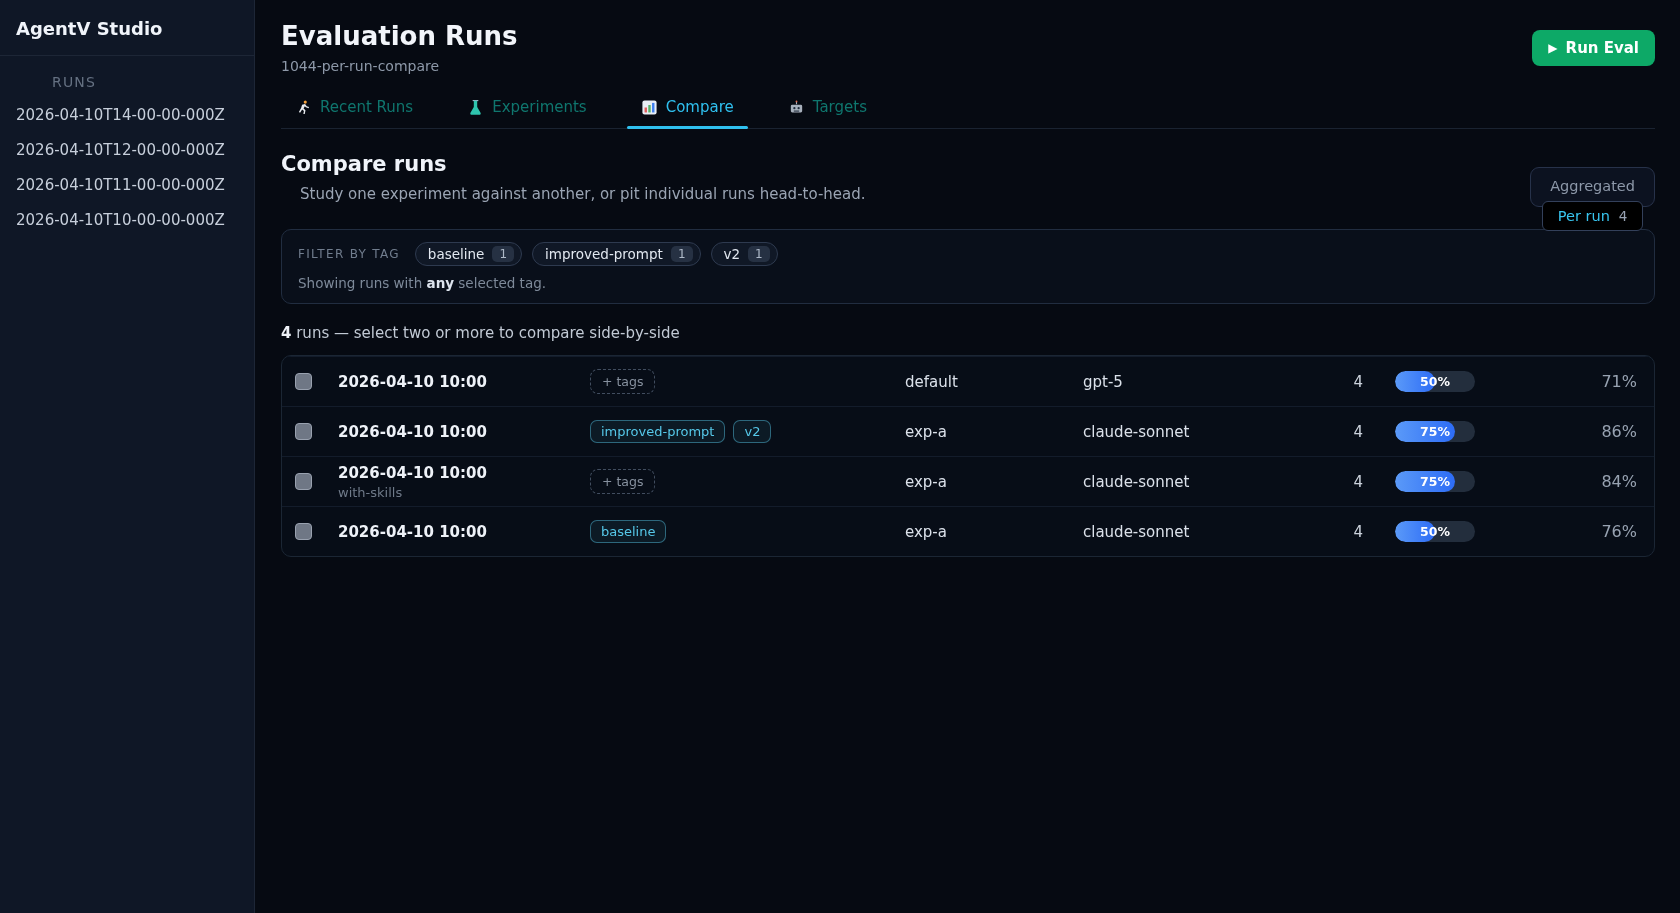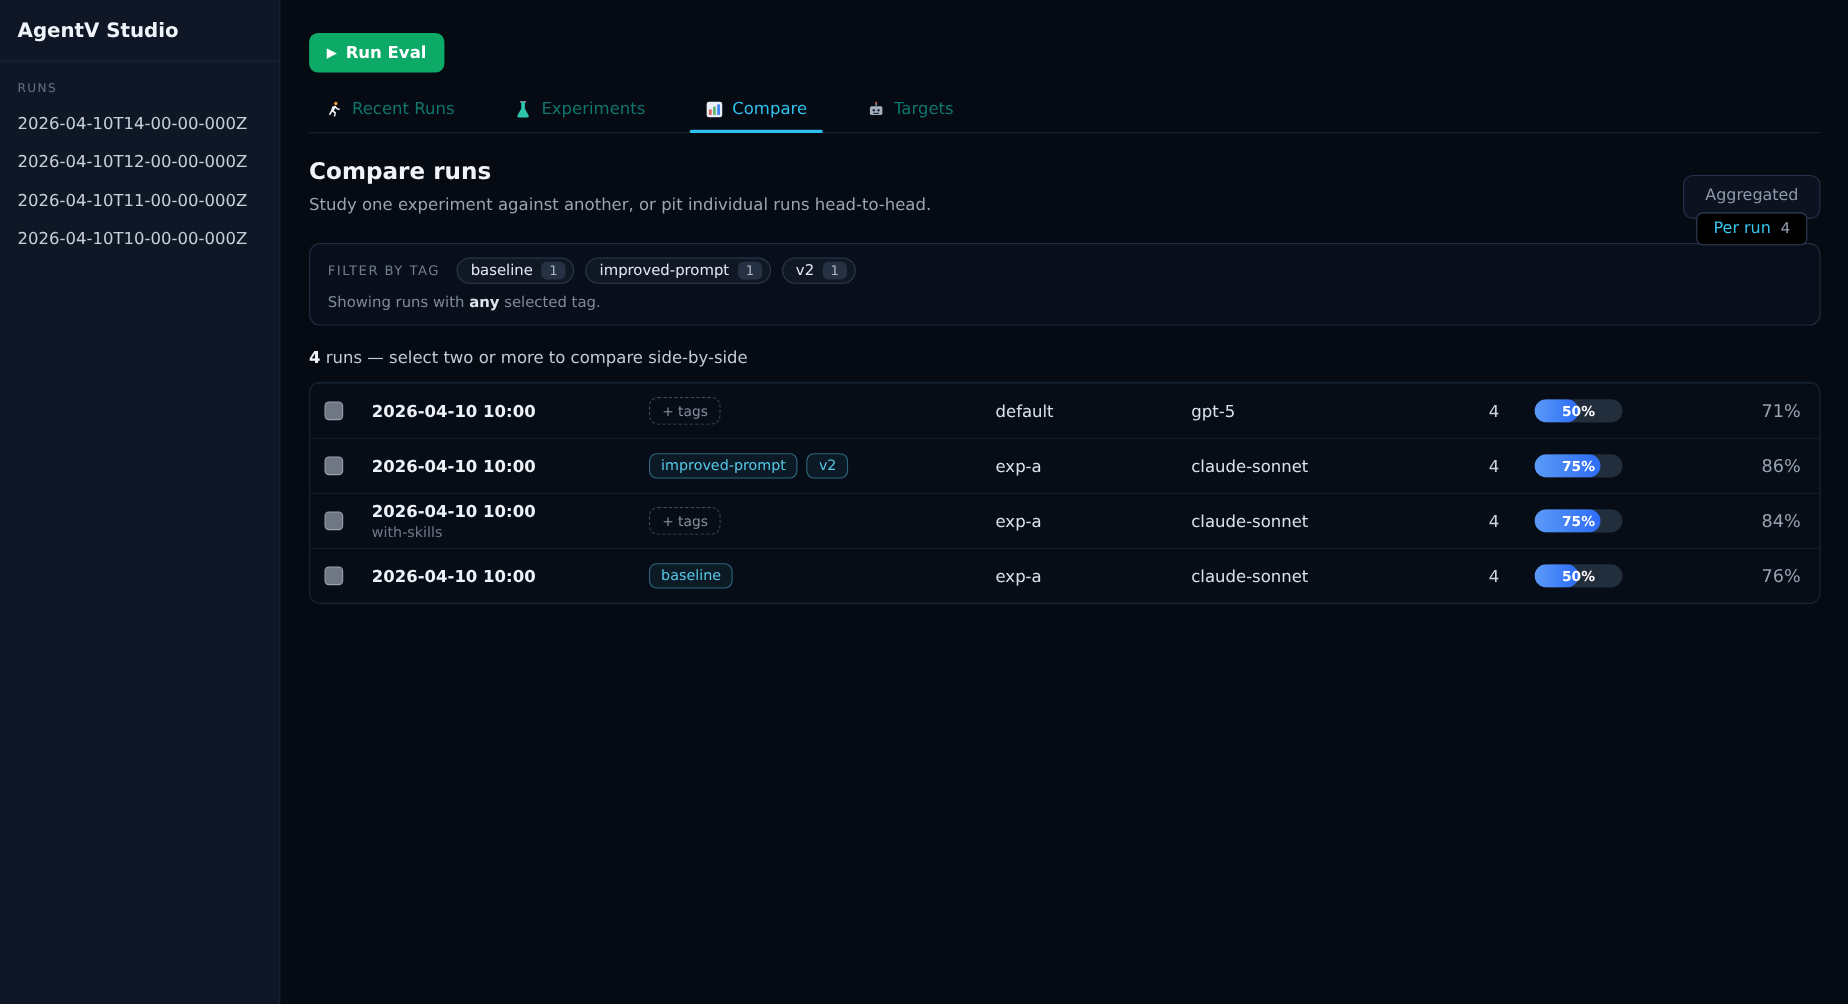--- a/index.html
+++ b/index.html
@@ -13,21 +13,21 @@
     width:255px; min-width:255px; height:100%;
     background:#0f1726; border-right:1px solid #1d2636;
     display:flex; flex-direction:column;
   }
   .sidebar-header {
     padding:18px 16px 16px; font-size:18px; font-weight:bold; color:#f0f4fa;
     border-bottom:1px solid #1d2636;
   }
   .sidebar-body { padding:18px 16px; flex:1; }
   .runs-label {
-    font-size:11px; letter-spacing:1.2px; color:#657182; margin-bottom:16px;
+    font-size:14px; letter-spacing:1.2px; color:#657182; margin-bottom:16px;margin-left:36px;
   }
   .run-item { font-size:15px; color:#c7cfdb; margin-bottom:17px; cursor:pointer; }
   .sidebar-footer {
     border-top:1px solid #1d2636; padding:14px 16px 18px;
     font-size:15px; color:#a9b3c2; cursor:pointer;
   }
   
   main { flex:1; padding:20px 25px 0 26px; background:#060a12; }
   .page-header { display:flex; justify-content:space-between; align-items:flex-start; }
   .page-title { font-size:26px; font-weight:bold; color:#f2f5fa; line-height:32px; }
@@ -50,21 +50,21 @@
   .tab.active { color:#2fc0ef; }
   .tab.active::after {
     content:""; position:absolute; left:0; right:0; bottom:-1px; height:3px;
     background:#2fc0ef; border-radius:2px;
   }
   .tab-icon { width:17px; height:17px; display:inline-flex; }
   .tab-icon svg { width:100%; height:100%; }
   
   .compare-header { margin-top:22px; display:flex; justify-content:space-between; align-items:flex-start; }
   .compare-title { font-size:21px; font-weight:bold; color:#f0f4fa; line-height:26px; }
-  .compare-desc { margin-top:7px; font-size:15px; color:#9aa4b3; line-height:20px; }
+  .compare-desc { margin-top:7px; font-size:15px; color:#9aa4b3; line-height:20px;margin-left:19px; }
   .segmented {
     margin-top:16px; display:flex; align-items:center; background:#0c1220;
     border:1px solid #27324a; border-radius:9px; padding:3px; height:40px;flex-direction:column;
   }
   .seg {
     background:none; border:1px solid transparent; font-family:inherit; font-size:14.5px;
     color:#8d98a9; padding:6px 15px; border-radius:6px; cursor:pointer;
     display:flex; align-items:center; gap:9px; height:32px;
   }
   .seg.selected { background:#000000; border-color:#33405a; color:#38c5ef;justify-content:flex-end; }
@@ -149,20 +149,24 @@
         <div class="run-item">2026-04-10T14-00-00-000Z</div>
         <div class="run-item">2026-04-10T12-00-00-000Z</div>
         <div class="run-item">2026-04-10T11-00-00-000Z</div>
         <div class="run-item">2026-04-10T10-00-00-000Z</div>
       </div>
   </div>
 </aside>
 
 <main>
   <div class="page-header">
+    <div>
+      <div class="page-title">Evaluation Runs</div>
+      <div class="page-subtitle">1044-per-run-compare</div>
+    </div>
     <button class="run-eval-btn">
       <span class="play">▶</span>
       <span>Run Eval</span>
     </button>
   </div>
 
   <nav class="tabs" id="tabs">
       <button class="tab">
         <span class="tab-icon">
           <svg viewBox="0 0 24 24">

